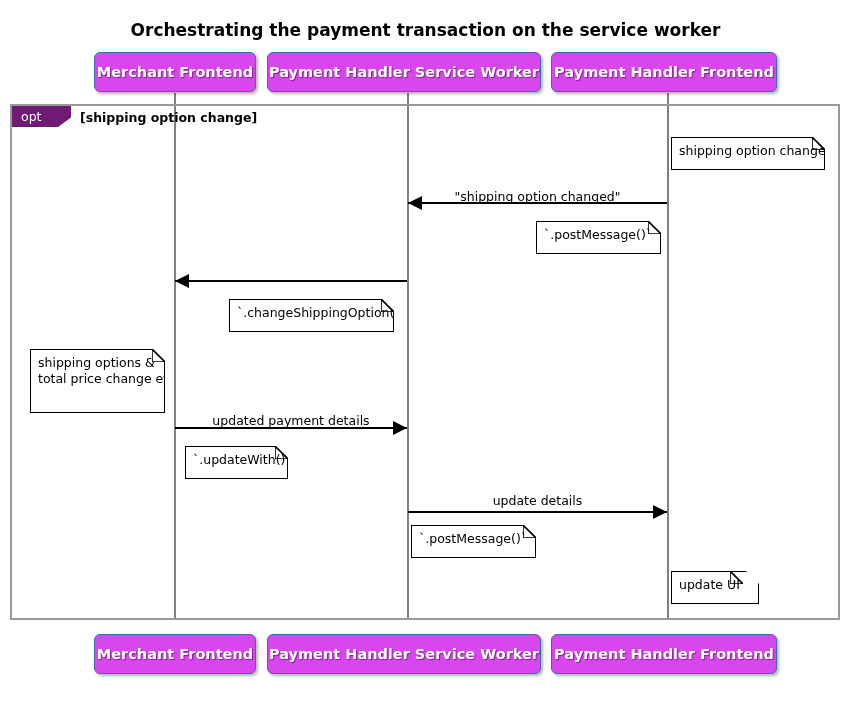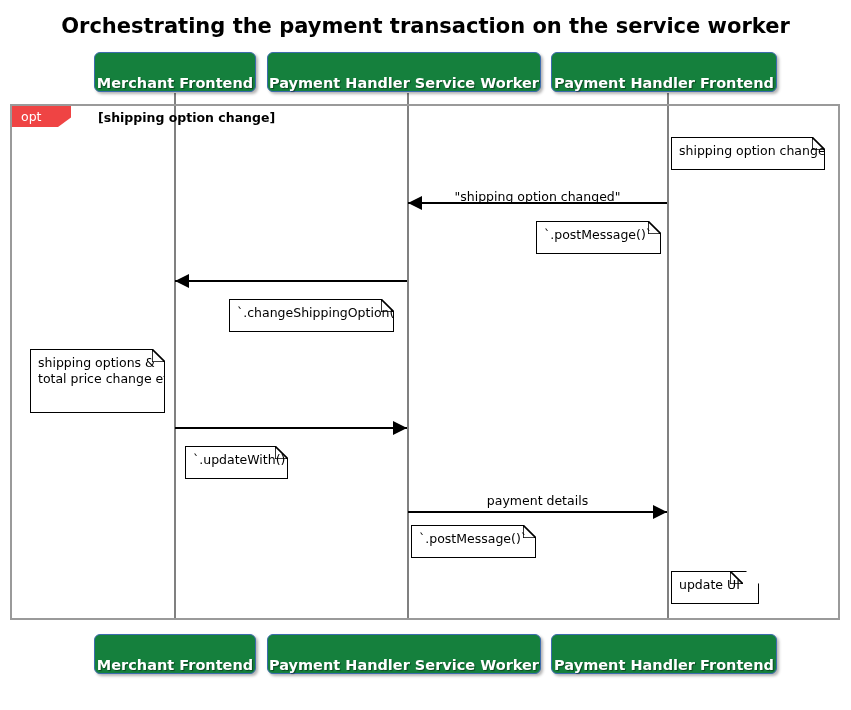--- a/index.html
+++ b/index.html
@@ -20,41 +20,41 @@
     left: 0;
     top: 0;
     width: 851px;
     height: 710px;
   }
 
   
   .diagram-title {
     position: absolute;
     left: 0;
-    top: 14px;
+    top: 20px;
     width: 851px;
     text-align: center;
-    font-size: 21px;
+    font-size: 17px;
     font-weight: bold;
     color: #000000;
     letter-spacing: 0px;
   }
 
   
   .participant {
     position: absolute;
     box-sizing: border-box;
-    background: #15803d;
+    background: #d946ef;
     border: 1px solid #3d6cad;
     border-radius: 6px;
     color: #ffffff;
     font-size: 14.5px;
     font-weight: bold;
     display: flex;
-    align-items: flex-end;
+    align-items: center;
     justify-content: center;
     height: 40px;
     text-shadow: 1px 1px 1px rgba(0,0,0,0.45);
     box-shadow: 2px 2px 3px rgba(0,0,0,0.30);
     white-space: nowrap;
   }
 
   
   .lifeline {
     position: absolute;
@@ -65,37 +65,36 @@
   
   .fragment-frame {
     position: absolute;
     box-sizing: border-box;
     border: 2px solid #9a9a9a;
     background: transparent;
   }
   .fragment-tab {
     position: absolute;
     height: 21px;
-    background: #ef4444;
+    background: #701a75;
     color: #ffffff;
     font-size: 12.5px;
     line-height: 21px;
     padding-left: 9px;
     padding-right: 20px;
     box-sizing: border-box;
     
     clip-path: polygon(0 0, 100% 0, 100% 55%, calc(100% - 13px) 100%, 0 100%);
   }
   .fragment-guard {
     position: absolute;
     font-size: 12.5px;
     font-weight: bold;
     color: #000000;
     white-space: nowrap;
-    margin-left: 18px;
   }
 
   
   .msg-line {
     position: absolute;
     height: 2px;
     background: #000000;
   }
   .msg-arrow {
     position: absolute;
@@ -196,29 +195,30 @@
   <svg class="note-fold" style="left:381px; top:299px;" viewBox="0 0 13 13">
     <path d="M0 0 L13 13 L0 13 Z" fill="none" stroke="#000000" stroke-width="1.6"></path>
   </svg>
 
   <div class="note" style="left:30px; top:349px; width:135px; height:64px;">shipping options &amp;
 total price change etc</div>
   <svg class="note-fold" style="left:152px; top:349px;" viewBox="0 0 13 13">
     <path d="M0 0 L13 13 L0 13 Z" fill="none" stroke="#000000" stroke-width="1.6"></path>
   </svg>
 
+  <div class="msg-label" style="left:175px; top:413px; width:232px;">updated payment details</div>
   <div class="msg-line" style="left:175px; top:427px; width:232px;"></div>
   <div class="msg-arrow right" style="left:393px; top:421px;"></div>
 
   <div class="note" style="left:185px; top:446px; width:103px; height:33px;">`.updateWith()`</div>
   <svg class="note-fold" style="left:275px; top:446px;" viewBox="0 0 13 13">
     <path d="M0 0 L13 13 L0 13 Z" fill="none" stroke="#000000" stroke-width="1.6"></path>
   </svg>
 
-  <div class="msg-label" style="left:408px; top:493px; width:259px;">payment details</div>
+  <div class="msg-label" style="left:408px; top:493px; width:259px;">update details</div>
   <div class="msg-line" style="left:408px; top:511px; width:259px;"></div>
   <div class="msg-arrow right" style="left:653px; top:505px;"></div>
 
   <div class="note" style="left:411px; top:525px; width:125px; height:33px;">`.postMessage()`</div>
   <svg class="note-fold" style="left:523px; top:525px;" viewBox="0 0 13 13">
     <path d="M0 0 L13 13 L0 13 Z" fill="none" stroke="#000000" stroke-width="1.6"></path>
   </svg>
 
   <div class="note" style="left:671px; top:571px; width:88px; height:33px;">update UI</div>
   <svg class="note-fold" style="left:730px; top:571px;" viewBox="0 0 13 13">

